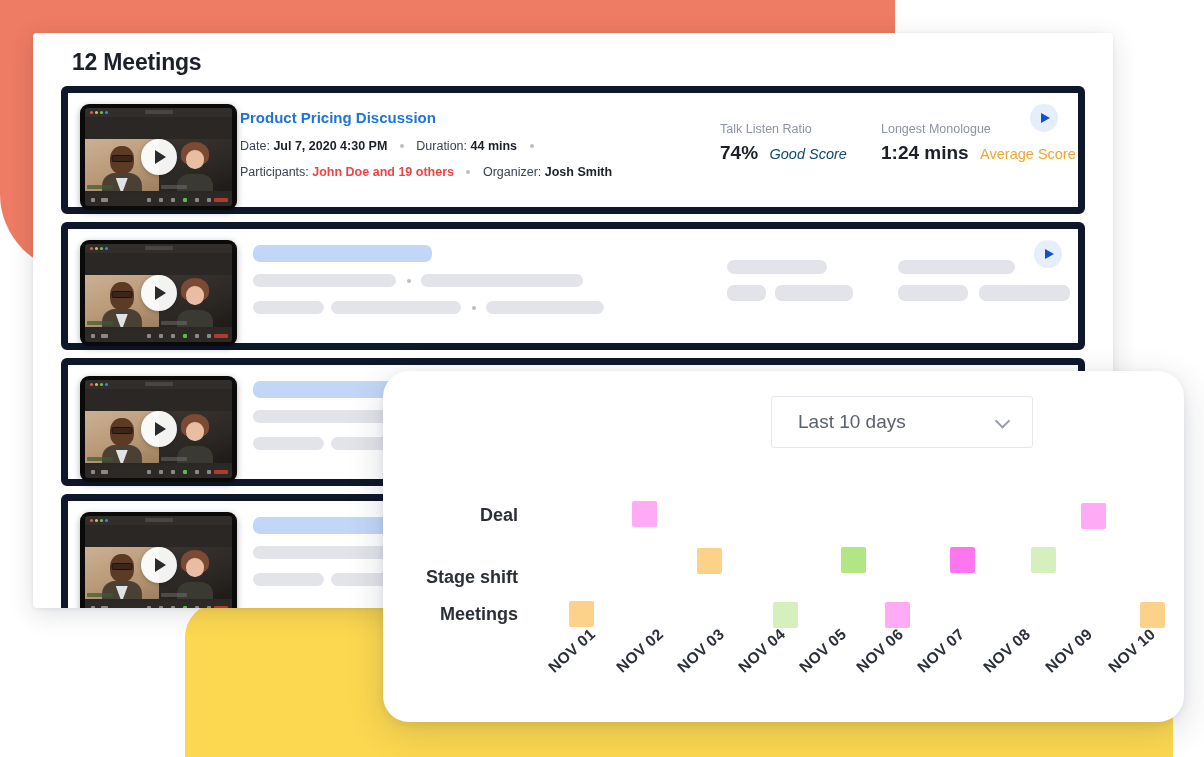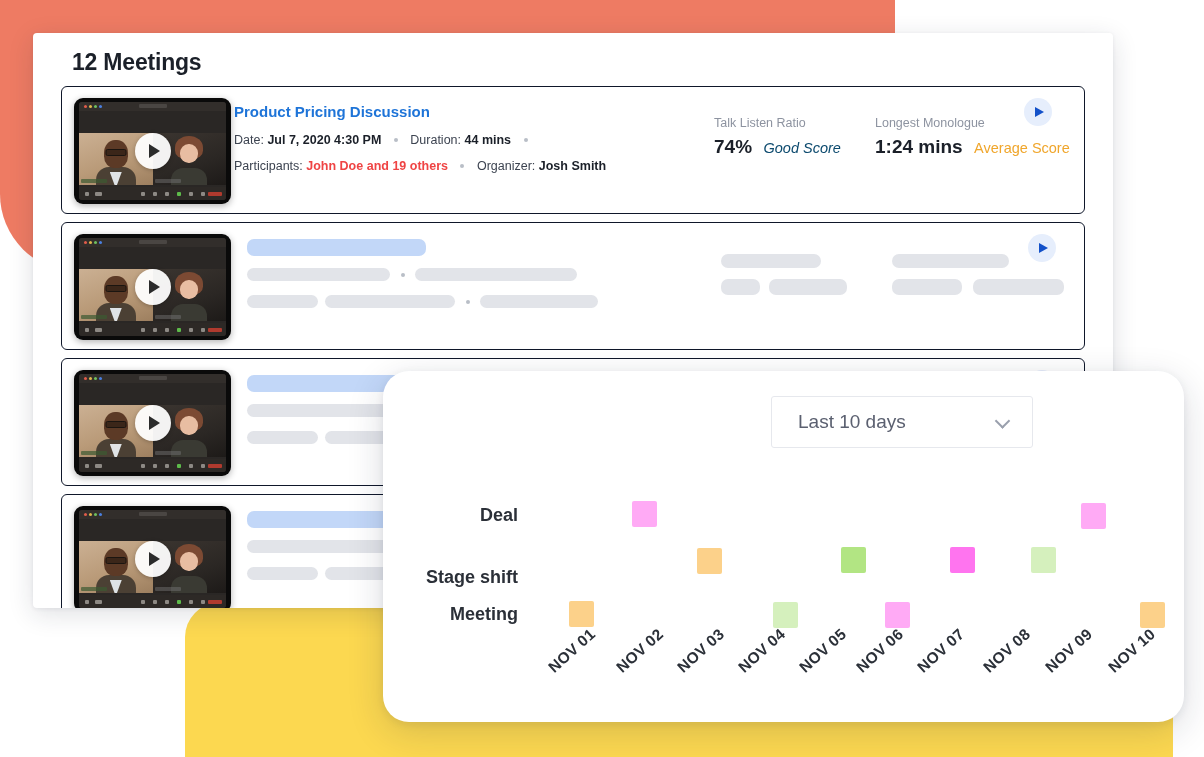--- a/index.html
+++ b/index.html
@@ -52,21 +52,21 @@
     font-weight: 600;
     color: #1b2029;
     letter-spacing: -0.2px;
   }
 
   .meeting-row {
     position: absolute;
     left: 28px;
     width: 1024px;
     background: #ffffff;
-    border: 1px solid #0f172a;
+    border: 7px solid #0f172a;
     border-radius: 6px;
     box-sizing: border-box;
   }
   .row-0 { top: 53px;  height: 128px; }
   .row-1 { top: 189px; height: 128px; }
   .row-2 { top: 325px; height: 128px; }
   .row-3 { top: 461px; height: 128px; }
 
   
   .thumb {
@@ -595,21 +595,21 @@
 
   <div class="range-select">
     <span class="range-label">Last 10 days</span>
     <span class="chev"></span>
   </div>
 
   <div class="chart-area">
 
     <div class="row-label" style="left:-35px; top:134px;">Deal</div>
     <div class="row-label" style="left:-35px; top:196px;">Stage shift</div>
-    <div class="row-label" style="left:-35px; top:233px;">Meeting</div>
+    <div class="row-label" style="left:-35px; top:233px;">Meetings</div>
 
     <div class="marker" style="left:249px; top:130px; background:#ffaaf5;"></div>
     <div class="marker" style="left:698px; top:132px; background:#ffaaf5;"></div>
 
     <div class="marker" style="left:314px; top:177px; background:#fcd18a;"></div>
     <div class="marker" style="left:458px; top:176px; background:#b2e583;"></div>
     <div class="marker" style="left:567px; top:176px; background:#ff74ef;"></div>
     <div class="marker" style="left:648px; top:176px; background:#d5f0bd;"></div>
 
     <div class="marker" style="left:186px; top:230px; background:#fcd18a;"></div>

